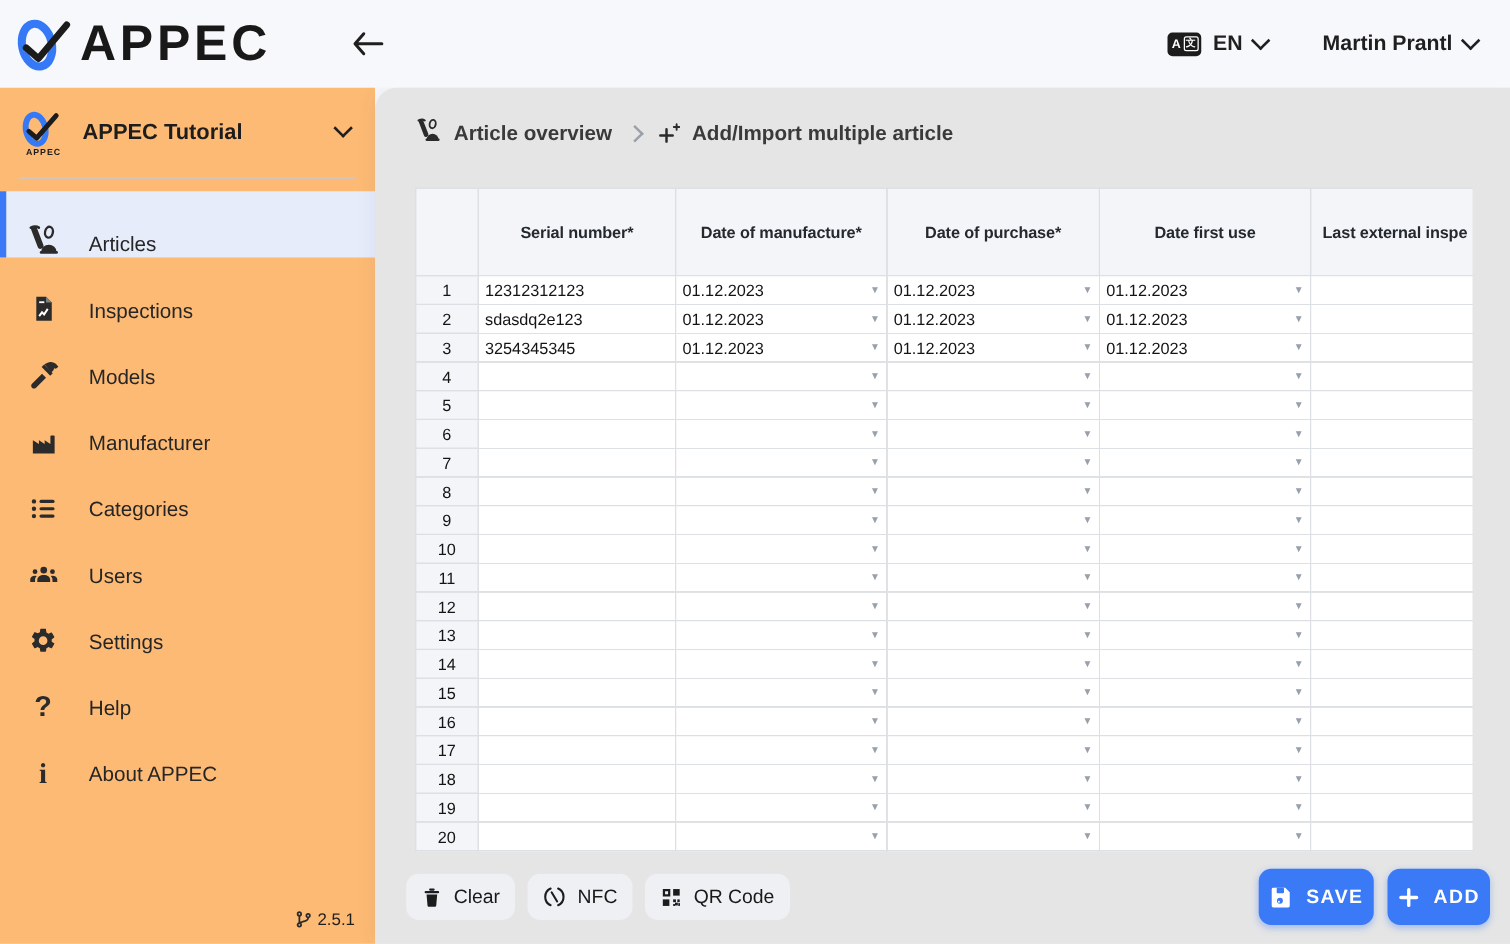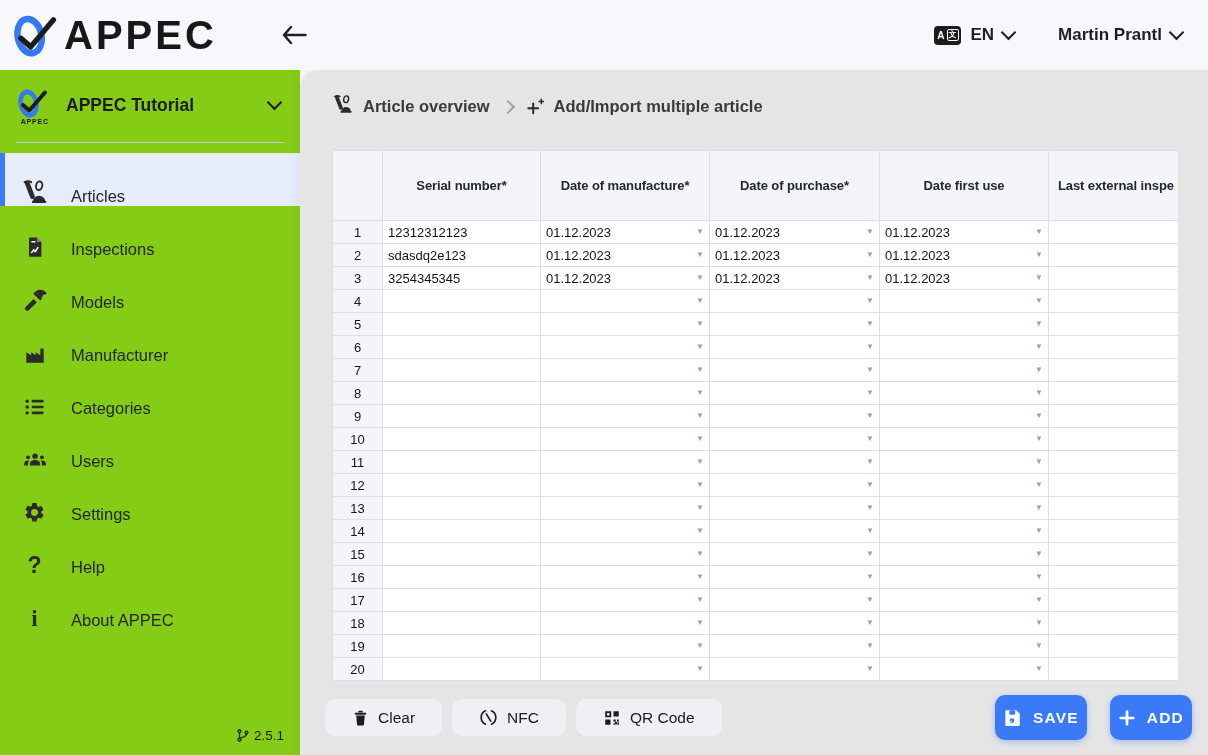--- a/index.html
+++ b/index.html
@@ -10,21 +10,21 @@
   .logo{display:flex;align-items:center;gap:4px}
   .logo-text{font-size:40px;font-weight:bold;letter-spacing:3px;color:#181818;line-height:1}
   .back{margin-left:64px;cursor:pointer;display:flex;align-items:center}
   .top-right{margin-left:auto;display:flex;align-items:center;gap:44px}
   .lang,.user{display:flex;align-items:center;gap:9px;font-size:17px;font-weight:bold;color:#1f1f1f;cursor:pointer}
   .chev{width:9px;height:9px;border-right:2.4px solid #1f1f1f;border-bottom:2.4px solid #1f1f1f;transform:rotate(45deg);margin-top:-5px}
   .tr-icon{display:inline-flex;align-items:center;justify-content:center;gap:2px;width:27px;height:19px;background:#1c1c1c;border-radius:4px;color:#fff;font-size:10px;font-weight:bold}
   .tr-box{font-size:8px;border:1px solid #fff;border-radius:2px;padding:0 1px;line-height:1.15}
 
   
-  .sidebar{position:absolute;top:70px;left:0;width:300px;bottom:0;background:#84cc16}
+  .sidebar{position:absolute;top:70px;left:0;width:300px;bottom:0;background:#fdba74}
   .workspace{display:flex;align-items:center;padding:12px 20px 10px 16px;gap:14px;cursor:pointer}
   .ws-label{font-size:17.5px;font-weight:bold;flex:1;color:#1d1d1d}
   .sb-divider{border:none;border-top:1px solid #c6c9ce;margin:4px 16px 10px}
   .nav-item{height:53px;display:flex;align-items:flex-end;padding-left:21px;gap:23px;cursor:pointer;position:relative}
   .nav-item .ic{width:27px;display:flex;justify-content:center;align-items:center}
   .nav-item .lbl{font-size:16.5px;color:#262626}
   .nav-item.active{background:#e7ecfa}
   .nav-item.active::before{content:"";position:absolute;left:0;top:0;bottom:0;width:5px;background:#3b7af7}
   .glyph-q{font-size:23px;font-weight:bold;color:#2b2b2b;line-height:1}
   .glyph-i{font-size:23px;font-weight:bold;color:#2b2b2b;font-family:"Liberation Serif","DejaVu Serif",serif;line-height:1}
@@ -41,25 +41,25 @@
   th,td{border:1px solid #dcdfe4;box-sizing:border-box;overflow:hidden;white-space:nowrap}
   th{height:70px;background:#f4f5f8;font-size:13px;font-weight:bold;color:#24292f;letter-spacing:-.1px;text-align:center}
   th.last{text-align:left;padding-left:9px}
   td{height:23px;font-size:13px;color:#141414;padding:0}
   td.num{background:#f4f5f8;text-align:center}
   td.cell{padding:0 5px;position:relative;background:#fff}
   .arr{position:absolute;right:5px;top:50%;transform:translateY(-52%);font-size:8px;color:#97a0ab;cursor:pointer}
 
   
   .actions{position:absolute;left:25px;right:16px;bottom:15px;display:flex;align-items:center}
-  .btn-light{display:inline-flex;align-items:center;gap:9px;height:37px;padding:0 27px;background:#eef0f4;border-radius:10px;font-size:15.5px;color:#191919;cursor:pointer;border:none;font-family:inherit}
+  .btn-light{display:inline-flex;align-items:center;gap:9px;height:37px;padding:0 12px;background:#eef0f4;border-radius:10px;font-size:15.5px;color:#191919;cursor:pointer;border:none;font-family:inherit}
   .btn-light+.btn-light{margin-left:10px}
   .spacer{flex:1}
   .btn-blue{display:inline-flex;align-items:center;gap:11px;height:45px;padding:0 8px;background:#3b7af7;border-radius:10px;font-size:15.5px;font-weight:bold;color:#fff;letter-spacing:1.2px;cursor:pointer;border:none;box-shadow:0 2px 6px rgba(59,122,247,.4);font-family:inherit}
-  .btn-blue+.btn-blue{margin-left:23px}
+  .btn-blue+.btn-blue{margin-left:11px}
 </style>
 </head>
 <body>
 
 <div class="topbar">
   <div class="logo">
     <svg width="50" height="54" viewBox="0 0 46 50">
       <ellipse cx="18" cy="26" rx="11" ry="16" transform="rotate(-12 18 26)" fill="none" stroke="#3579f6" stroke-width="6"></ellipse>
       <path d="M10 28 L19 36 L40 11" fill="none" stroke="#1c1c1c" stroke-width="5" stroke-linecap="round" stroke-linejoin="round"></path>
     </svg>

